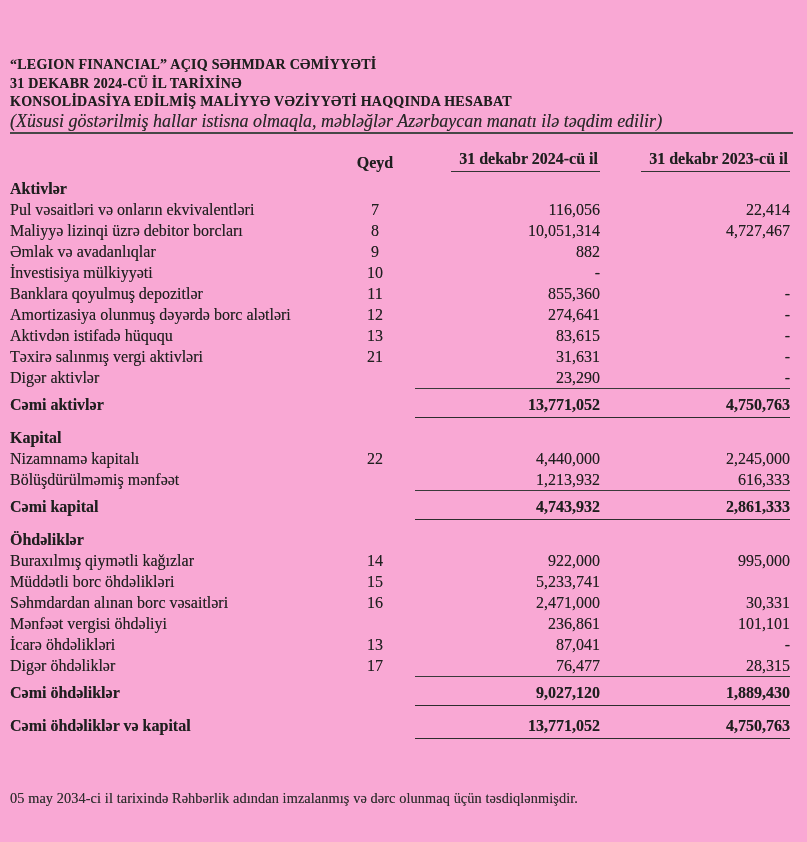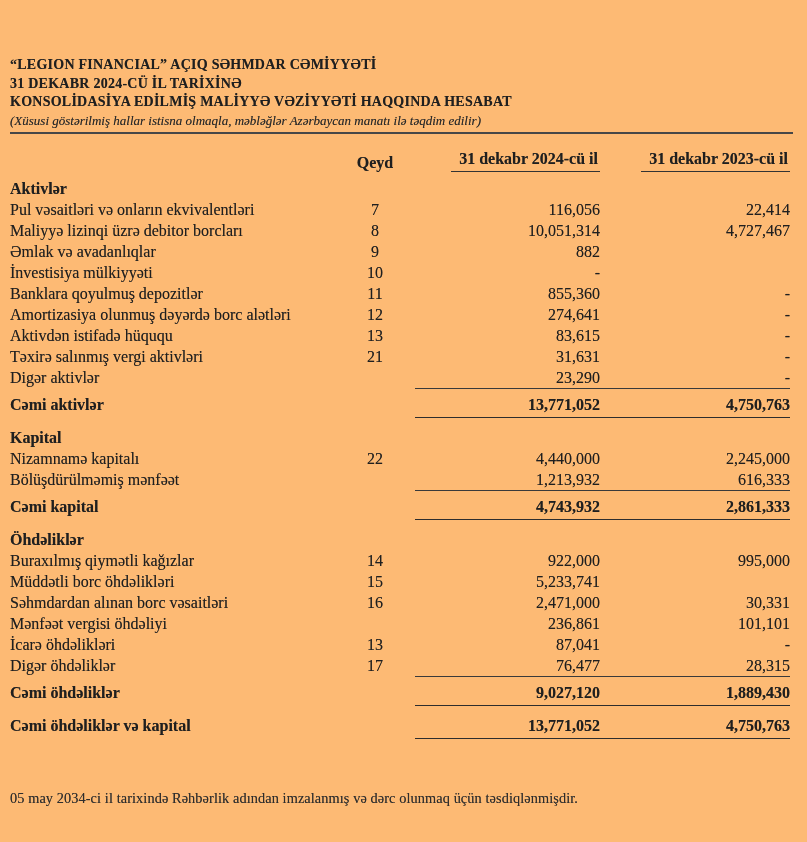--- a/index.html
+++ b/index.html
@@ -1,26 +1,26 @@
 <!DOCTYPE html>
 <html lang="az"><head>
 <meta charset="utf-8">
 <style>
   * { margin:0; padding:0; box-sizing:border-box; }
   html,body { background:#fbfbf9; }
   body { font-family:"Liberation Serif", serif; color:#1f1f1f; }
   .page {
     position:relative; width:807px; height:842px; margin:0 auto;
-    background:#fdba74; overflow:hidden;
+    background:#f9a8d4; overflow:hidden;
     padding:56px 16px 0 10px;
     text-shadow:0 0 0.5px rgba(45,45,45,0.55);
   }
   
   .h-line { font-weight:700; font-size:14px; line-height:18.5px; letter-spacing:0.25px; }
-  .h-note { font-style:italic; font-size:13px; line-height:18px; padding-bottom:2px; color:#2a2a2a; }
+  .h-note { font-style:italic; font-size:18px; line-height:18px; padding-bottom:2px; color:#2a2a2a; }
   .header-rule { border-bottom:2px solid #474747; width:783px; }
 
   
   .row { display:grid; grid-template-columns:325px 80px 185px 190px; align-items:baseline; min-height:21px; font-size:16px; }
   .c-label { text-align:left; }
   .c-note  { text-align:center; }
   .c-v1, .c-v2 { text-align:right; }
 
   .col-header { margin-top:13px; margin-bottom:7px; min-height:25px; align-items:flex-end; font-weight:700; }
   .col-header .hdr-u { display:inline-block; border-bottom:1.6px solid #333; padding:0 2px 3px 8px; }

